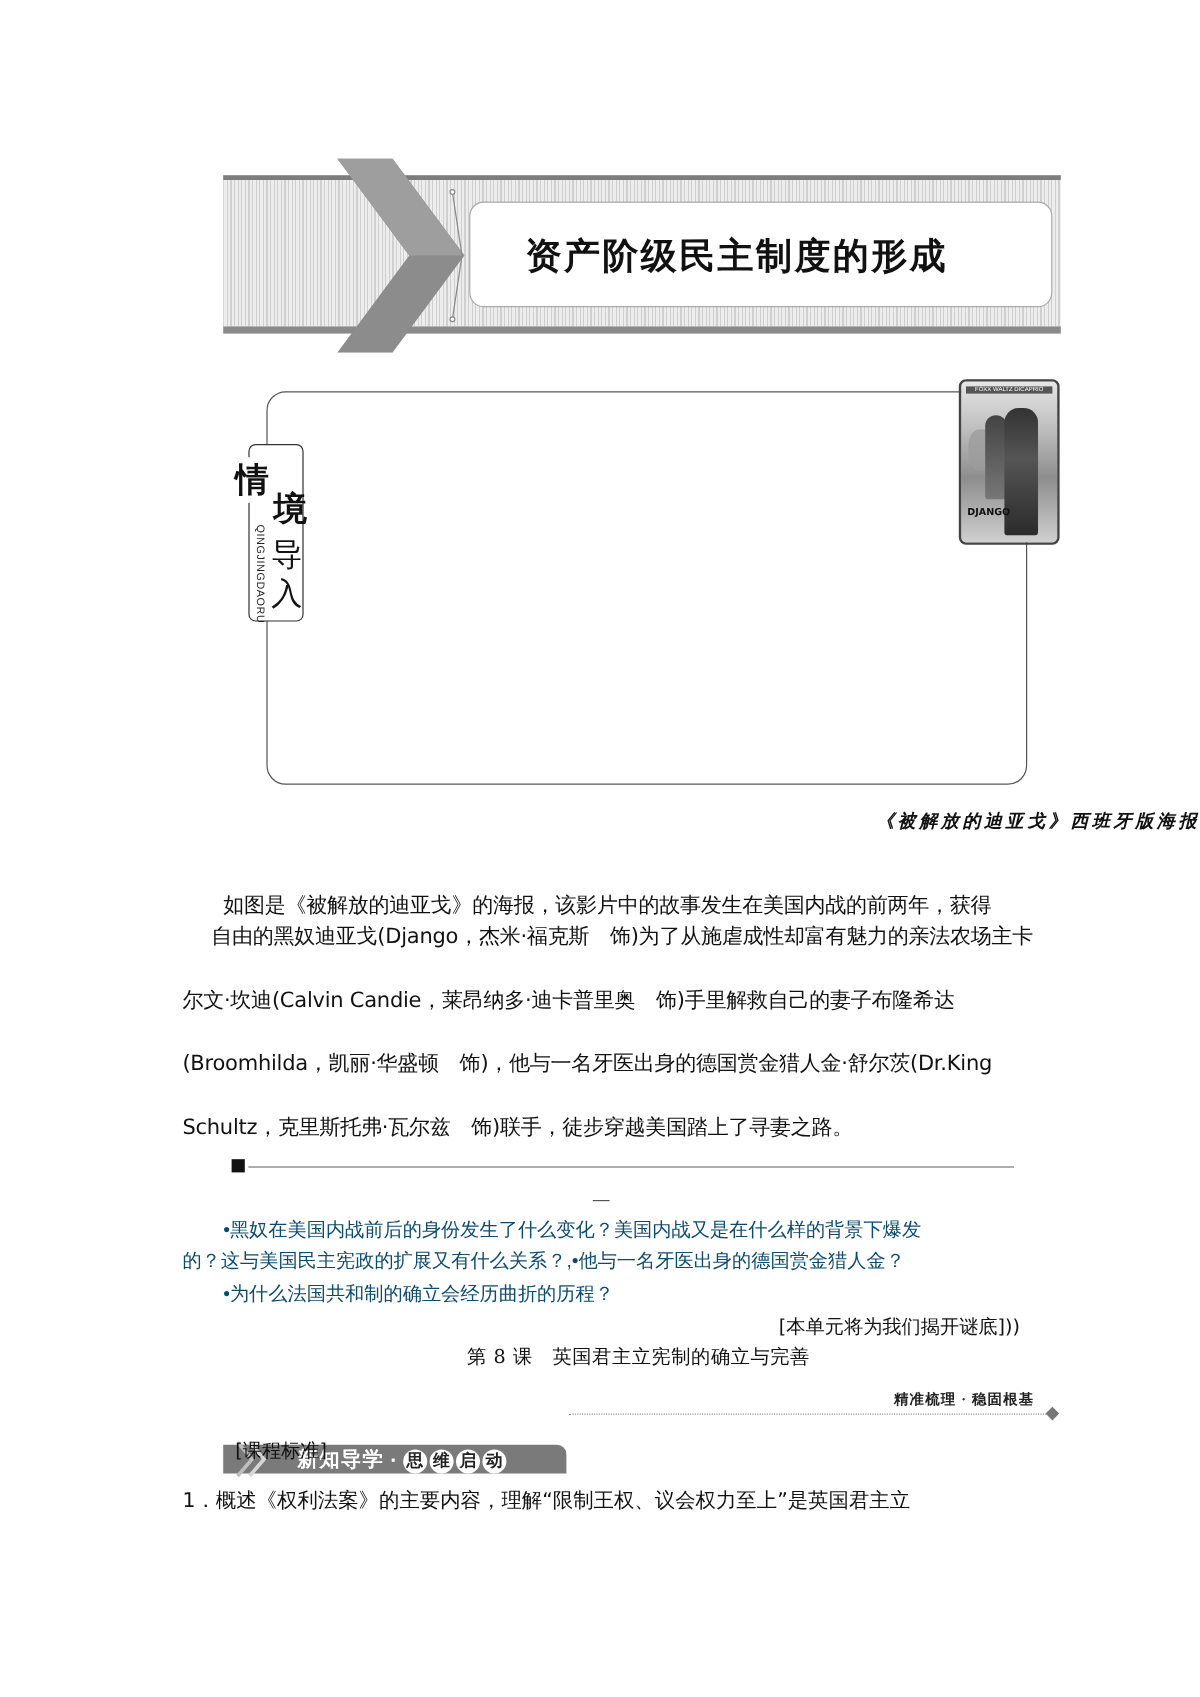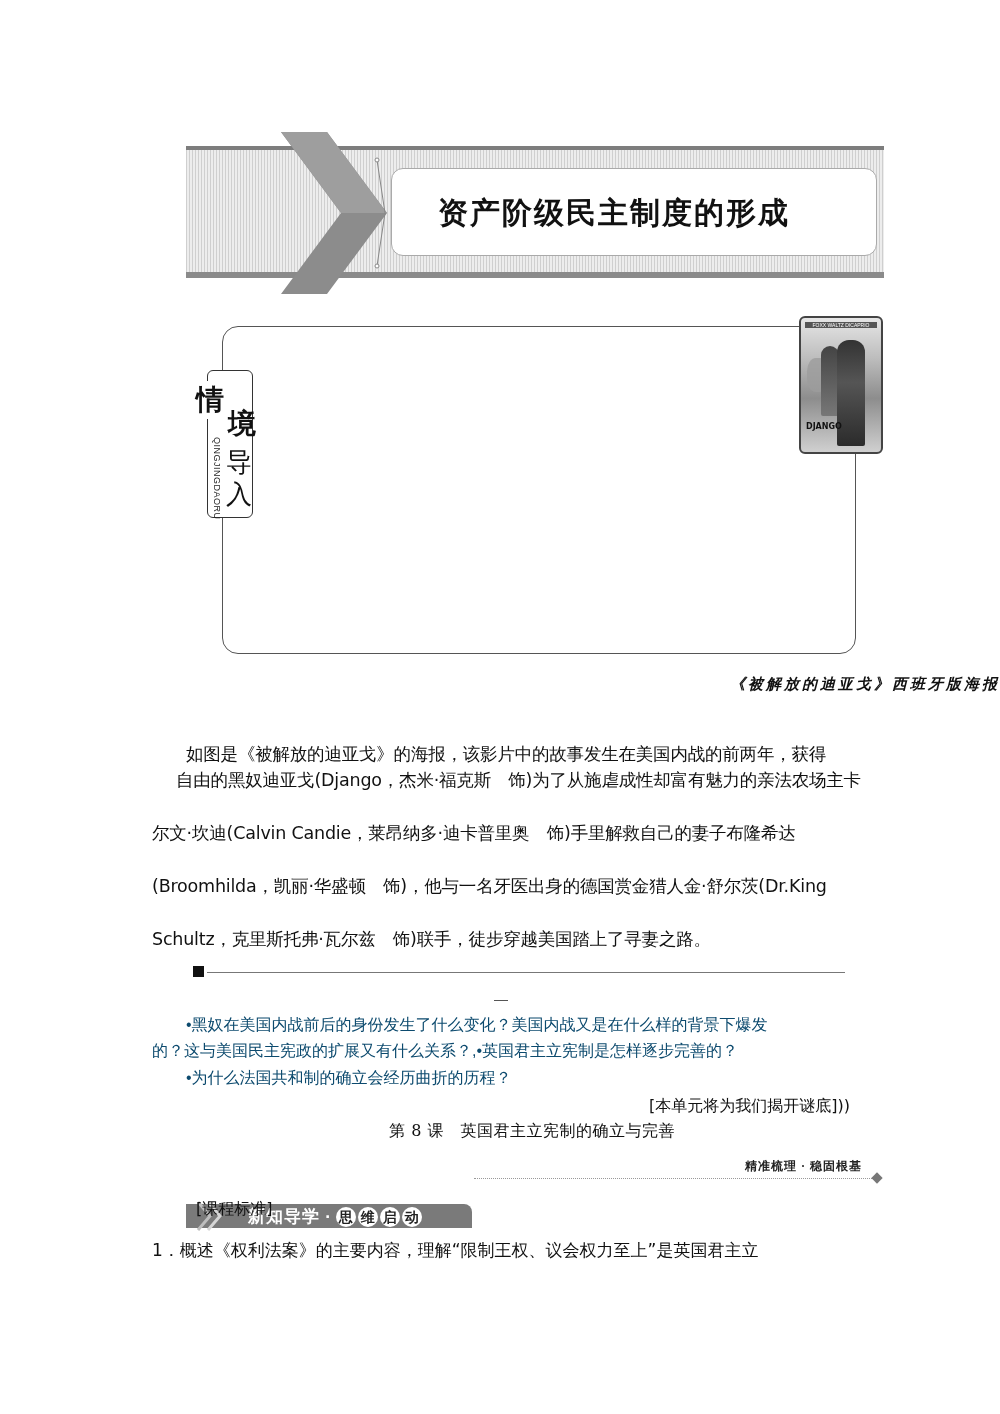--- a/index.html
+++ b/index.html
@@ -124,21 +124,21 @@
 <div class="para-line" style="top:768px;margin-left:24px;">自由的黑奴迪亚戈(Django，杰米·福克斯　饰)为了从施虐成性却富有魅力的亲法农场主卡</div>
 <div class="para-line" style="top:821px;">尔文·坎迪(Calvin Candie，莱昂纳多·迪卡普里奥　饰)手里解救自己的妻子布隆希达</div>
 <div class="para-line" style="top:874px;">(Broomhilda，凯丽·华盛顿　饰)，他与一名牙医出身的德国赏金猎人金·舒尔茨(Dr.King</div>
 <div class="para-line" style="top:927px;">Schultz，克里斯托弗·瓦尔兹　饰)联手，徒步穿越美国踏上了寻妻之路。</div>
 
 <div class="divider-square"></div>
 <div class="divider-line"></div>
 <div class="divider-dash"></div>
 
 <div class="q-line" style="left:186px; top:1015px;">•黑奴在美国内战前后的身份发生了什么变化？美国内战又是在什么样的背景下爆发</div>
-<div class="q-line" style="left:152px; top:1041px;">的？这与美国民主宪政的扩展又有什么关系？,•英国君主立宪制是怎样逐步完善的？</div>
+<div class="q-line" style="left:152px; top:1041px;">的？这与美国民主宪政的扩展又有什么关系？,•他与一名牙医出身的德国赏金猎人金？</div>
 <div class="q-line" style="left:186px; top:1068px;">•为什么法国共和制的确立会经历曲折的历程？</div>
 <div class="reveal">[本单元将为我们揭开谜底]))</div>
 <div class="lesson-title">第 8 课　英国君主立宪制的确立与完善</div>
 
 <div class="section-bar">
   <div class="section-tab">
     <svg class="section-arrows" viewBox="0 0 34 32">
       <polyline points="4,2 16,16 4,30" fill="none" stroke="#bdbdbd" stroke-width="3"></polyline>
       <polyline points="14,2 26,16 14,30" fill="none" stroke="#d6d6d6" stroke-width="3"></polyline>
     </svg>

